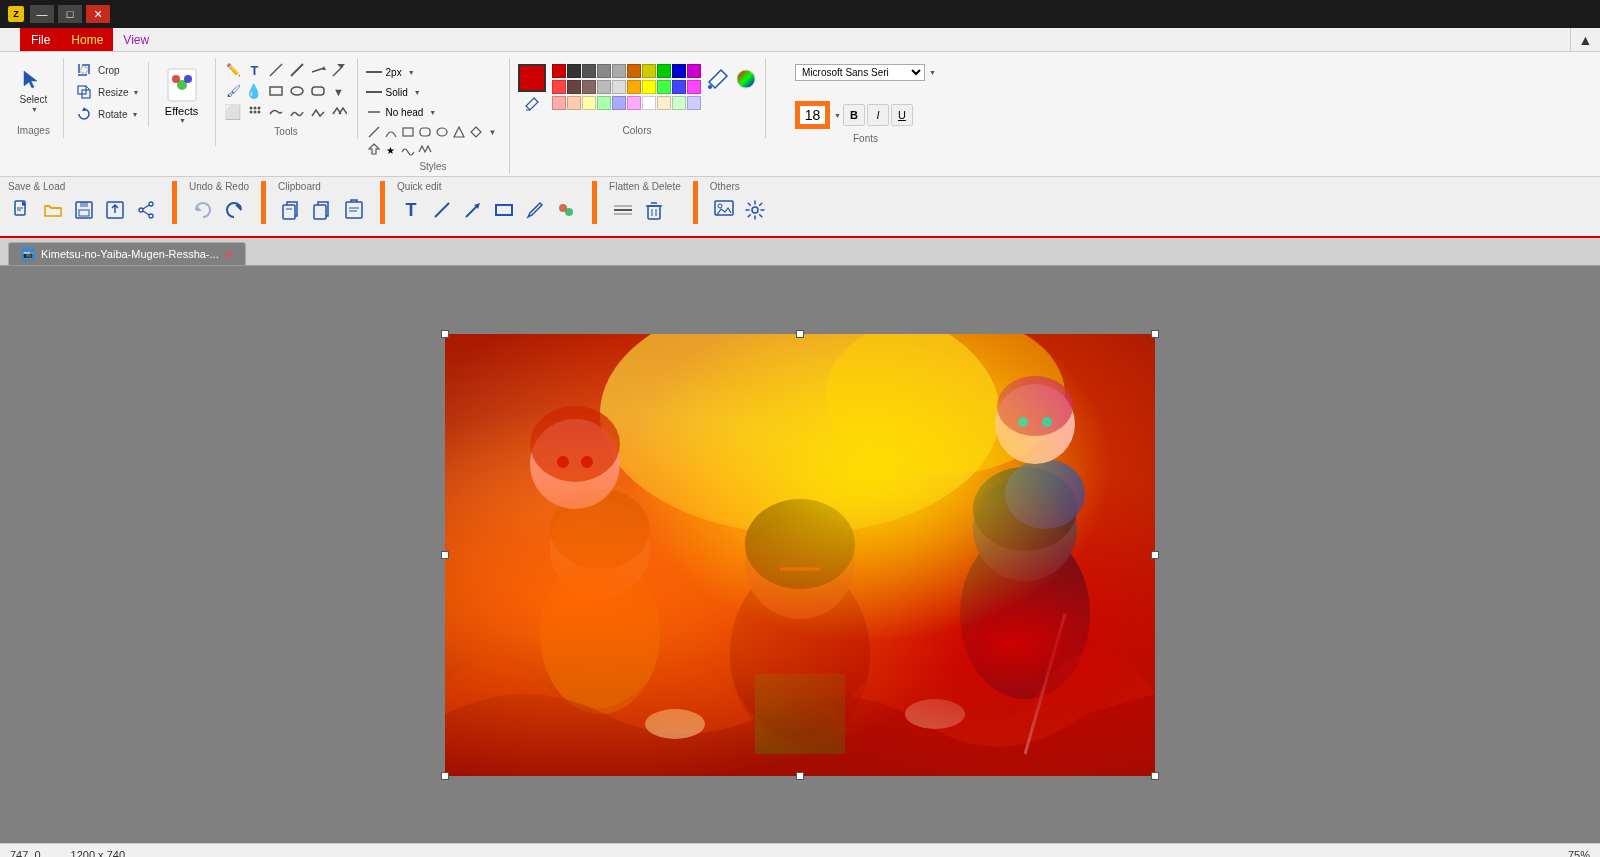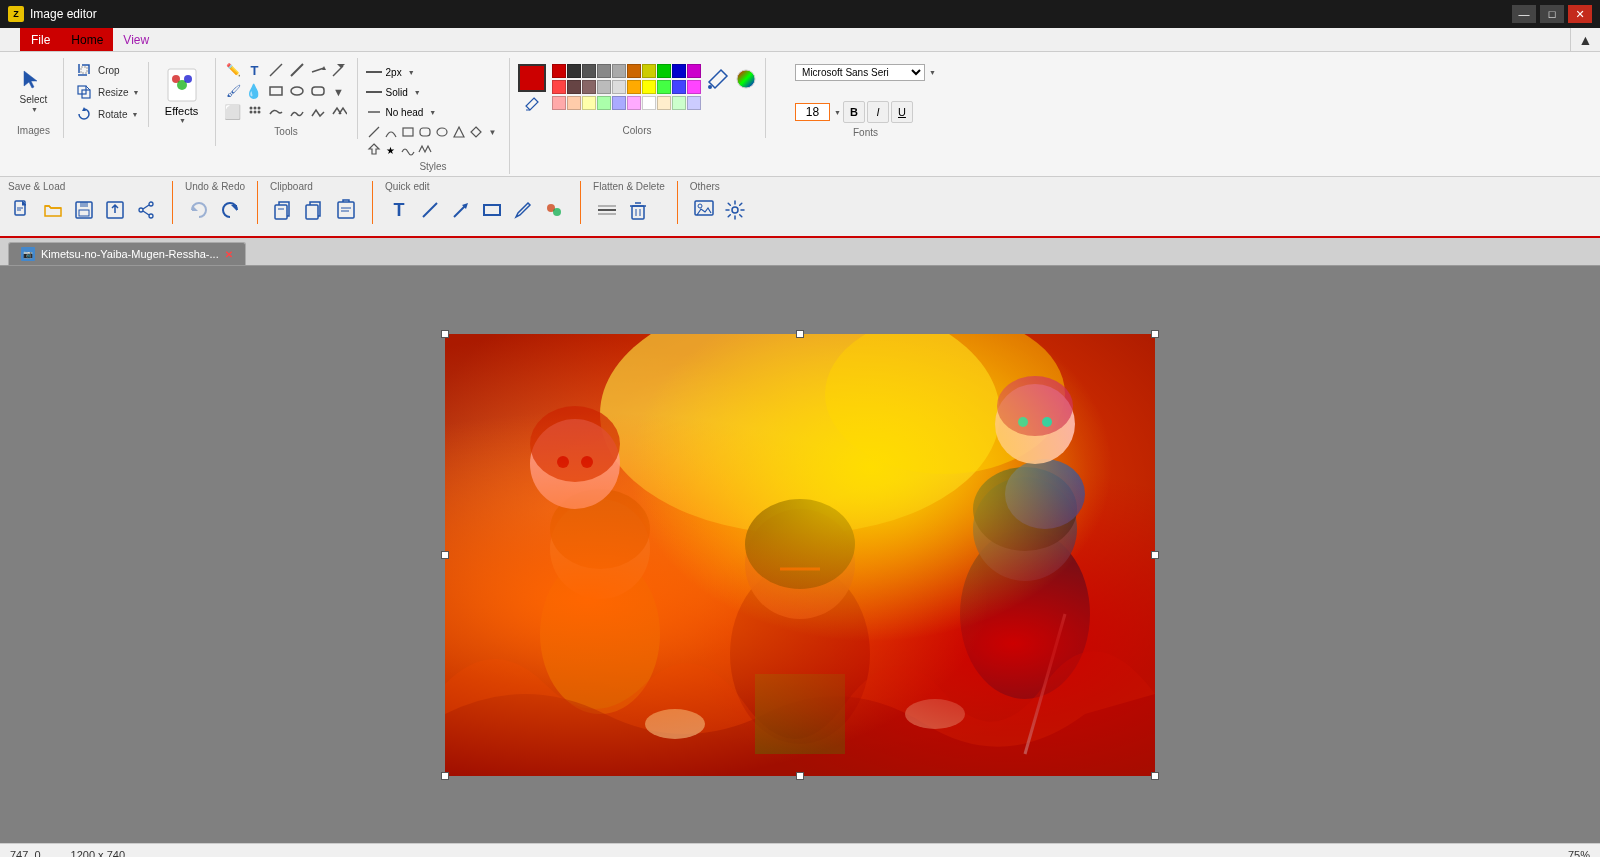--- a/index.html
+++ b/index.html
@@ -51,21 +51,21 @@
     }
     .menu-item {
       padding: 0 10px;
       display: flex;
       align-items: center;
       cursor: pointer;
       font-size: 12px;
       color: #a21caf;
     }
     .menu-item.active { background: #cc0000; color: white; border: 1px solid #cc0000; }
-    .menu-item.home-active { background: #cc0000; color: #000000; }
+    .menu-item.home-active { background: #cc0000; color: #fde047; }
     #maximize-btn {
       margin-left: auto;
       width: 30px;
       display: flex; align-items: center; justify-content: center;
       font-size: 14px; color: #333; cursor: pointer;
       background: #f0f0f0;
       border-left: 1px solid #ccc;
     }
 
     
@@ -216,22 +216,22 @@
       gap: 2px;
     }
     .font-select {
       font-size: 10px;
       border: 1px solid #aaa;
       background: white;
       padding: 1px 2px;
       width: 130px;
     }
     .font-size-input {
-      font-size: 12px;
-      border: 1px solid #f97316;
+      font-size: 14px;
+      border: 5px solid #f97316;
       background: white;
       padding: 1px;
       width: 35px;
       text-align: center;
     }
     .font-style-btn {
       width: 22px; height: 22px;
       border: 1px solid #ccc;
       background: #f0f0f0;
       cursor: pointer;
@@ -248,21 +248,21 @@
       align-items: flex-start;
       padding: 4px 8px;
       gap: 0;
       min-height: 60px;
     }
 
     .toolbar-group {
       display: flex;
       flex-direction: column;
       align-items: flex-start;
-      border-right: 1px solid #f97316;
+      border-right: 5px solid #f97316;
       padding: 0 12px;
       min-width: 80px;
     }
     .toolbar-group:first-child { padding-left: 0; }
     .toolbar-group-label {
       font-size: 10px;
       color: #666;
       margin-bottom: 4px;
     }
     .toolbar-icons {
@@ -413,21 +413,20 @@
       margin: 2px 4px;
     }
   </style>
 </head>
 <body>
 
 <div id="title-bar">
   <div class="app-icon">
     <span>Z</span>
   </div>
-  <span class="title-text">Image editor</span>
   <div class="window-controls">
     <button class="wc-btn">—</button>
     <button class="wc-btn">□</button>
     <button class="wc-btn close">✕</button>
   </div>
 </div>
 
 <div id="menu-bar">
   <div class="menu-item active">File</div>
   <div class="menu-item home-active">Home</div>

